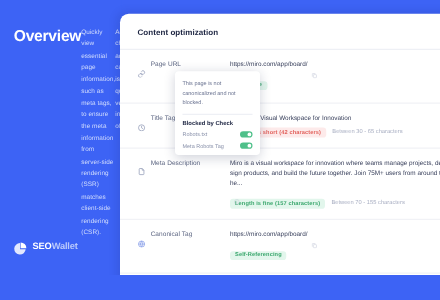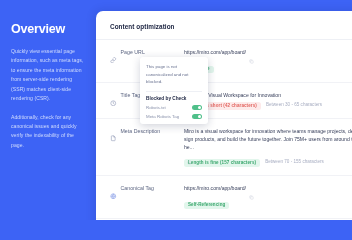--- a/index.html
+++ b/index.html
@@ -11,21 +11,21 @@
   }
 
   
   .left-panel {
     position: absolute;
     left: 0; top: 0;
     width: 97px; height: 220px;
     background: #3d63f5;
     padding: 22px 11px 0 11px;
     display: flex;
-    flex-direction: column;
+    flex-direction: row;
   }
   .overview-title {
     color: #ffffff;
     font-size: 12.5px;
     font-weight: bold;
     letter-spacing: -0.2px;
     margin-bottom: 11px;
   }
   .overview-para {
     color: #d2ddfd;
@@ -147,20 +147,29 @@
   }
 </style>
 </head>
 <body>
 
 <div class="left-panel">
   <div class="overview-title">Overview</div>
   <div class="overview-para">Quickly view essential page information, such as meta tags, to ensure the meta information from server-side rendering (SSR) matches client-side rendering (CSR).</div>
   <div class="overview-para">Additionally, check for any canonical issues and quickly verify the indexability of the page.</div>
 
+  <div class="brand">
+    <span class="brand-mark">
+      <svg viewBox="0 0 24 24" width="11" height="11">
+        <path d="M12 2a10 10 0 0 1 10 10H12z" fill="#ffffff"></path>
+        <path d="M11 3.2A10 10 0 1 0 20.8 14H11z" fill="#ffffff" opacity="0.85"></path>
+      </svg>
+    </span>
+    <span class="brand-text"><span>SEO</span><span class="dim">Wallet</span></span>
+  </div>
 </div>
 
 <div class="card">
   <div class="card-header">Content optimization</div>
   <div class="divider"></div>
 
   <div class="row">
     <div class="row-label">
       <span class="ico">
         <svg viewBox="0 0 24 24" width="6.5" height="6.5" fill="none" stroke="#9aa3bd" stroke-width="2.4" stroke-linecap="round">

